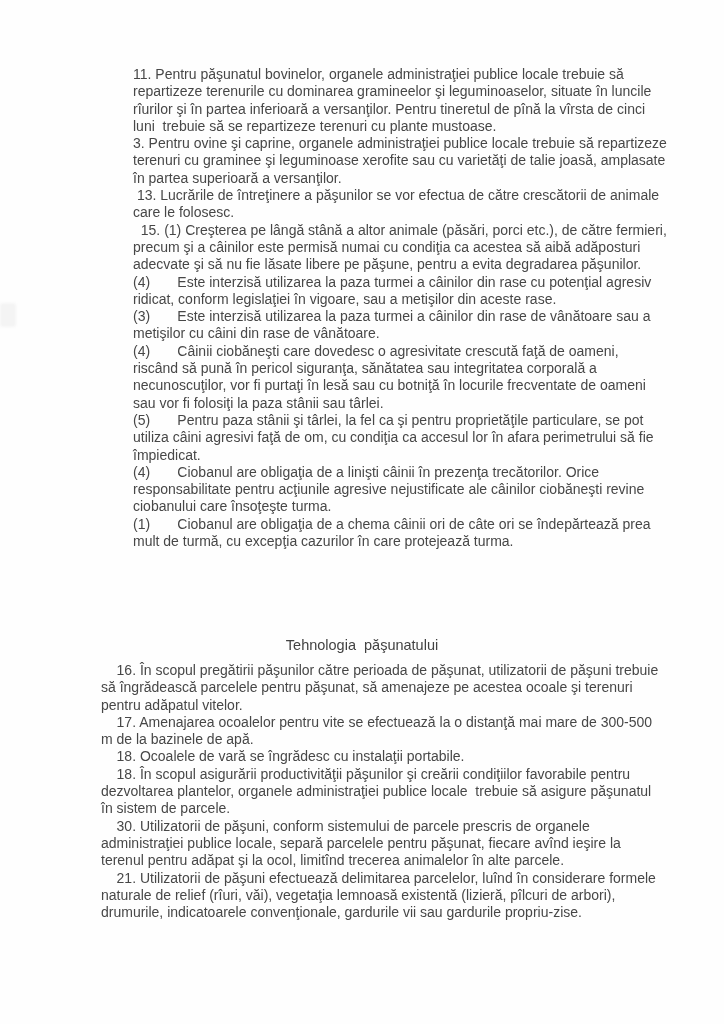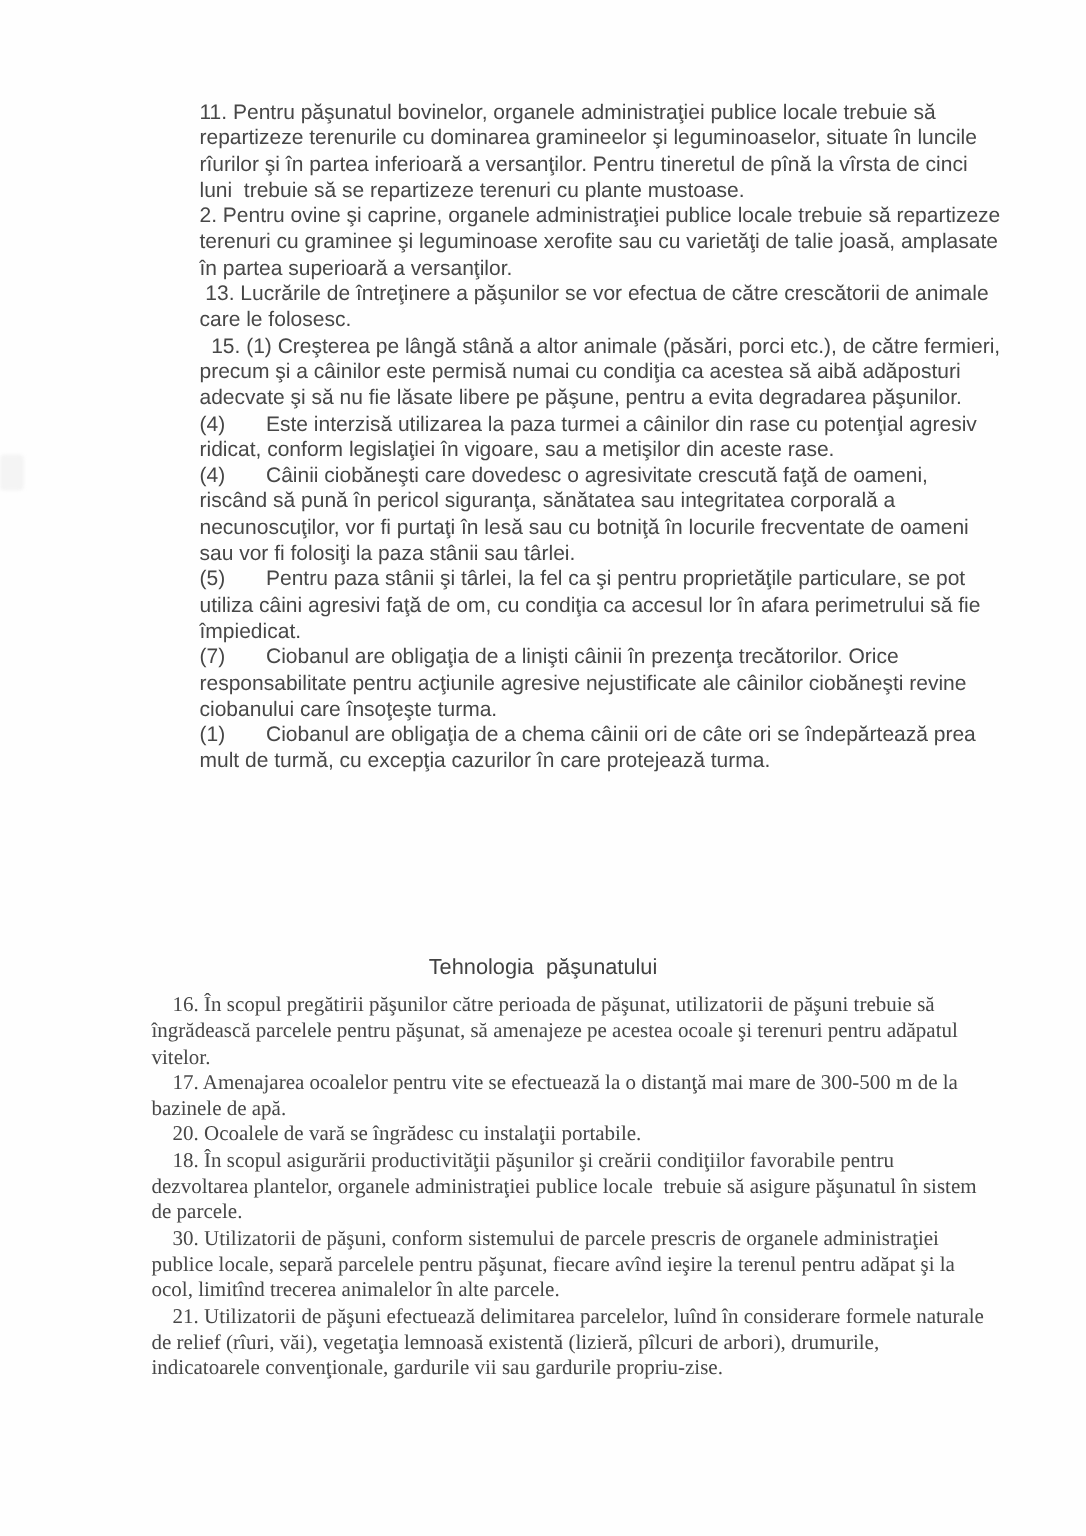--- a/index.html
+++ b/index.html
@@ -26,21 +26,20 @@
     position: absolute;
     left: 133px;
     top: 66px;
     width: 534px;
   }
   .sec2 {
     position: absolute;
     left: 101px;
     top: 662px;
     width: 558px;
-    font-family: Liberation Serif, serif;
   }
   .sec1 p, .sec2 p {
     margin: 0;
     font-size: 14px;
     line-height: 17.3px;
     white-space: pre-wrap;
     text-align: left;
     color: #474747;
   }
   .heading {
@@ -66,34 +65,35 @@
 </style>
 </head>
 <body>
 
 <div class="page">
 
   <div class="scan-artifact artifact-1"></div>
 
   <div class="sec1">
     <p>11. Pentru păşunatul bovinelor, organele administraţiei publice locale trebuie să repartizeze terenurile cu dominarea gramineelor şi leguminoaselor, situate în luncile rîurilor şi în partea inferioară a versanţilor. Pentru tineretul de pînă la vîrsta de cinci luni  trebuie să se repartizeze terenuri cu plante mustoase.</p>
-    <p>2. Pentru ovine şi caprine, organele administraţiei publice locale trebuie să repartizeze terenuri cu graminee şi leguminoase xerofite sau cu varietăţi de talie joasă, amplasate în partea superioară a versanţilor.</p>
+    <p>3. Pentru ovine şi caprine, organele administraţiei publice locale trebuie să repartizeze terenuri cu graminee şi leguminoase xerofite sau cu varietăţi de talie joasă, amplasate în partea superioară a versanţilor.</p>
     <p> 13. Lucrările de întreţinere a păşunilor se vor efectua de către crescătorii de animale care le folosesc.</p>
     <p>  15. (1) Creşterea pe lângă stână a altor animale (păsări, porci etc.), de către fermieri, precum şi a câinilor este permisă numai cu condiţia ca acestea să aibă adăposturi adecvate şi să nu fie lăsate libere pe păşune, pentru a evita degradarea păşunilor.</p>
     <p>(4)       Este interzisă utilizarea la paza turmei a câinilor din rase cu potenţial agresiv ridicat, conform legislaţiei în vigoare, sau a metişilor din aceste rase.</p>
+    <p>(3)       Este interzisă utilizarea la paza turmei a câinilor din rase de vânătoare sau a metişilor cu câini din rase de vânătoare.</p>
     <p>(4)       Câinii ciobăneşti care dovedesc o agresivitate crescută faţă de oameni, riscând să pună în pericol siguranţa, sănătatea sau integritatea corporală a necunoscuţilor, vor fi purtaţi în lesă sau cu botniţă în locurile frecventate de oameni sau vor fi folosiţi la paza stânii sau târlei.</p>
     <p>(5)       Pentru paza stânii şi târlei, la fel ca şi pentru proprietăţile particulare, se pot utiliza câini agresivi faţă de om, cu condiţia ca accesul lor în afara perimetrului să fie împiedicat.</p>
-    <p>(7)       Ciobanul are obligaţia de a linişti câinii în prezenţa trecătorilor. Orice responsabilitate pentru acţiunile agresive nejustificate ale câinilor ciobăneşti revine ciobanului care însoţeşte turma.</p>
+    <p>(4)       Ciobanul are obligaţia de a linişti câinii în prezenţa trecătorilor. Orice responsabilitate pentru acţiunile agresive nejustificate ale câinilor ciobăneşti revine ciobanului care însoţeşte turma.</p>
     <p>(1)       Ciobanul are obligaţia de a chema câinii ori de câte ori se îndepărtează prea mult de turmă, cu excepţia cazurilor în care protejează turma.</p>
   </div>
 
   <h2 class="heading">Tehnologia  păşunatului</h2>
 
   <div class="sec2">
     <p>    16. În scopul pregătirii păşunilor către perioada de păşunat, utilizatorii de păşuni trebuie să îngrădească parcelele pentru păşunat, să amenajeze pe acestea ocoale şi terenuri pentru adăpatul vitelor.</p>
     <p>    17. Amenajarea ocoalelor pentru vite se efectuează la o distanţă mai mare de 300-500 m de la bazinele de apă.</p>
-    <p>    20. Ocoalele de vară se îngrădesc cu instalaţii portabile.</p>
+    <p>    18. Ocoalele de vară se îngrădesc cu instalaţii portabile.</p>
     <p>    18. În scopul asigurării productivităţii păşunilor şi creării condiţiilor favorabile pentru dezvoltarea plantelor, organele administraţiei publice locale  trebuie să asigure păşunatul în sistem de parcele.</p>
     <p>    30. Utilizatorii de păşuni, conform sistemului de parcele prescris de organele administraţiei publice locale, separă parcelele pentru păşunat, fiecare avînd ieşire la terenul pentru adăpat şi la ocol, limitînd trecerea animalelor în alte parcele.</p>
     <p>    21. Utilizatorii de păşuni efectuează delimitarea parcelelor, luînd în considerare formele naturale de relief (rîuri, văi), vegetaţia lemnoasă existentă (lizieră, pîlcuri de arbori), drumurile, indicatoarele convenţionale, gardurile vii sau gardurile propriu-zise.</p>
   </div>
 
 </div>
 
 </body></html>

